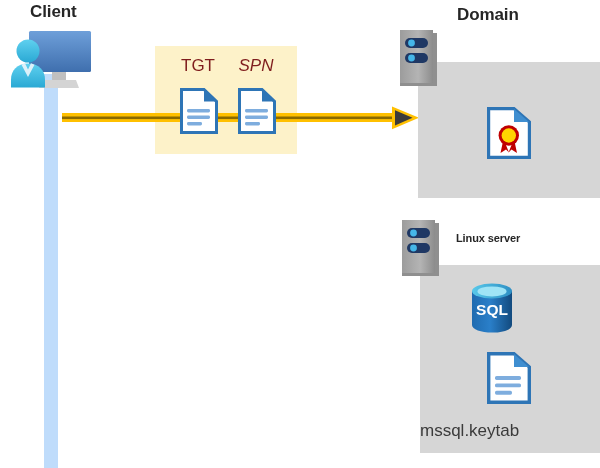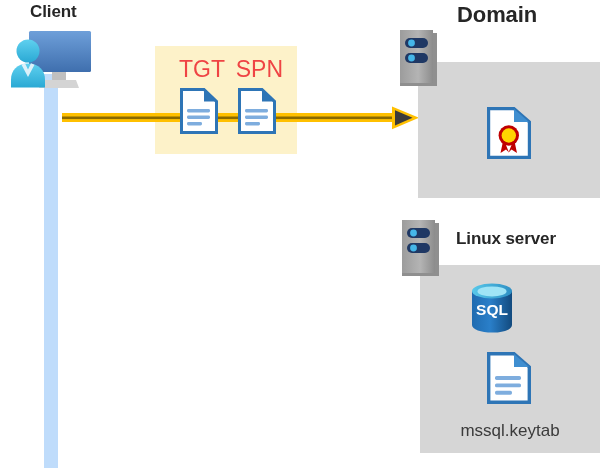--- a/index.html
+++ b/index.html
@@ -65,72 +65,72 @@
   
   #flow-arrow {
     left: 62px;
     top: 106px;
     width: 358px;
     height: 24px;
   }
 
   
   .token-label {
-    font-size: 23px;
-    color: #ef4444;
-    text-align: right;
+    font-size: 17px;
+    color: #7f1d1d;
+    text-align: center;
     width: 54px;
   }
   #tgt-label { left: 171px; top: 56px; }
-  #spn-label { left: 229px; top: 56px; }
+  #spn-label { left: 229px; top: 56px; font-style: italic; }
 
   
   #tgt-doc { left: 180px; top: 88px; }
   #spn-doc { left: 238px; top: 88px; }
 
   
   #dc-panel {
     left: 418px;
     top: 62px;
     width: 182px;
     height: 136px;
     background: #d6d6d6;
   }
   #dc-server-icon { left: 400px; top: 30px; }
   #dc-title {
     left: 457px;
     top: 4px;
     width: 140px;
-    font-size: 22px;
+    font-size: 17px;
     line-height: 21px;
   }
   #dc-cert-doc { left: 487px; top: 107px; }
 
   
   #linux-panel {
     left: 420px;
     top: 265px;
     width: 180px;
     height: 188px;
     background: #d6d6d6;
   }
   #linux-server-icon { left: 402px; top: 220px; }
   #linux-title {
     left: 456px;
     top: 228px;
-    font-size: 17px;
+    font-size: 11px;
     line-height: 21px;
   }
   #sql-icon { left: 469px; top: 282px; }
   #keytab-doc { left: 487px; top: 352px; }
   #keytab-label {
     left: 420px;
     top: 421px;
     width: 180px;
-    text-align: center;
+    text-align: left;
     font-size: 17px;
     color: #3b3b3b;
   }
 </style>
 </head>
 <body>
 
 <div id="canvas">
 
   <div class="abs" id="client-lifeline"></div>

